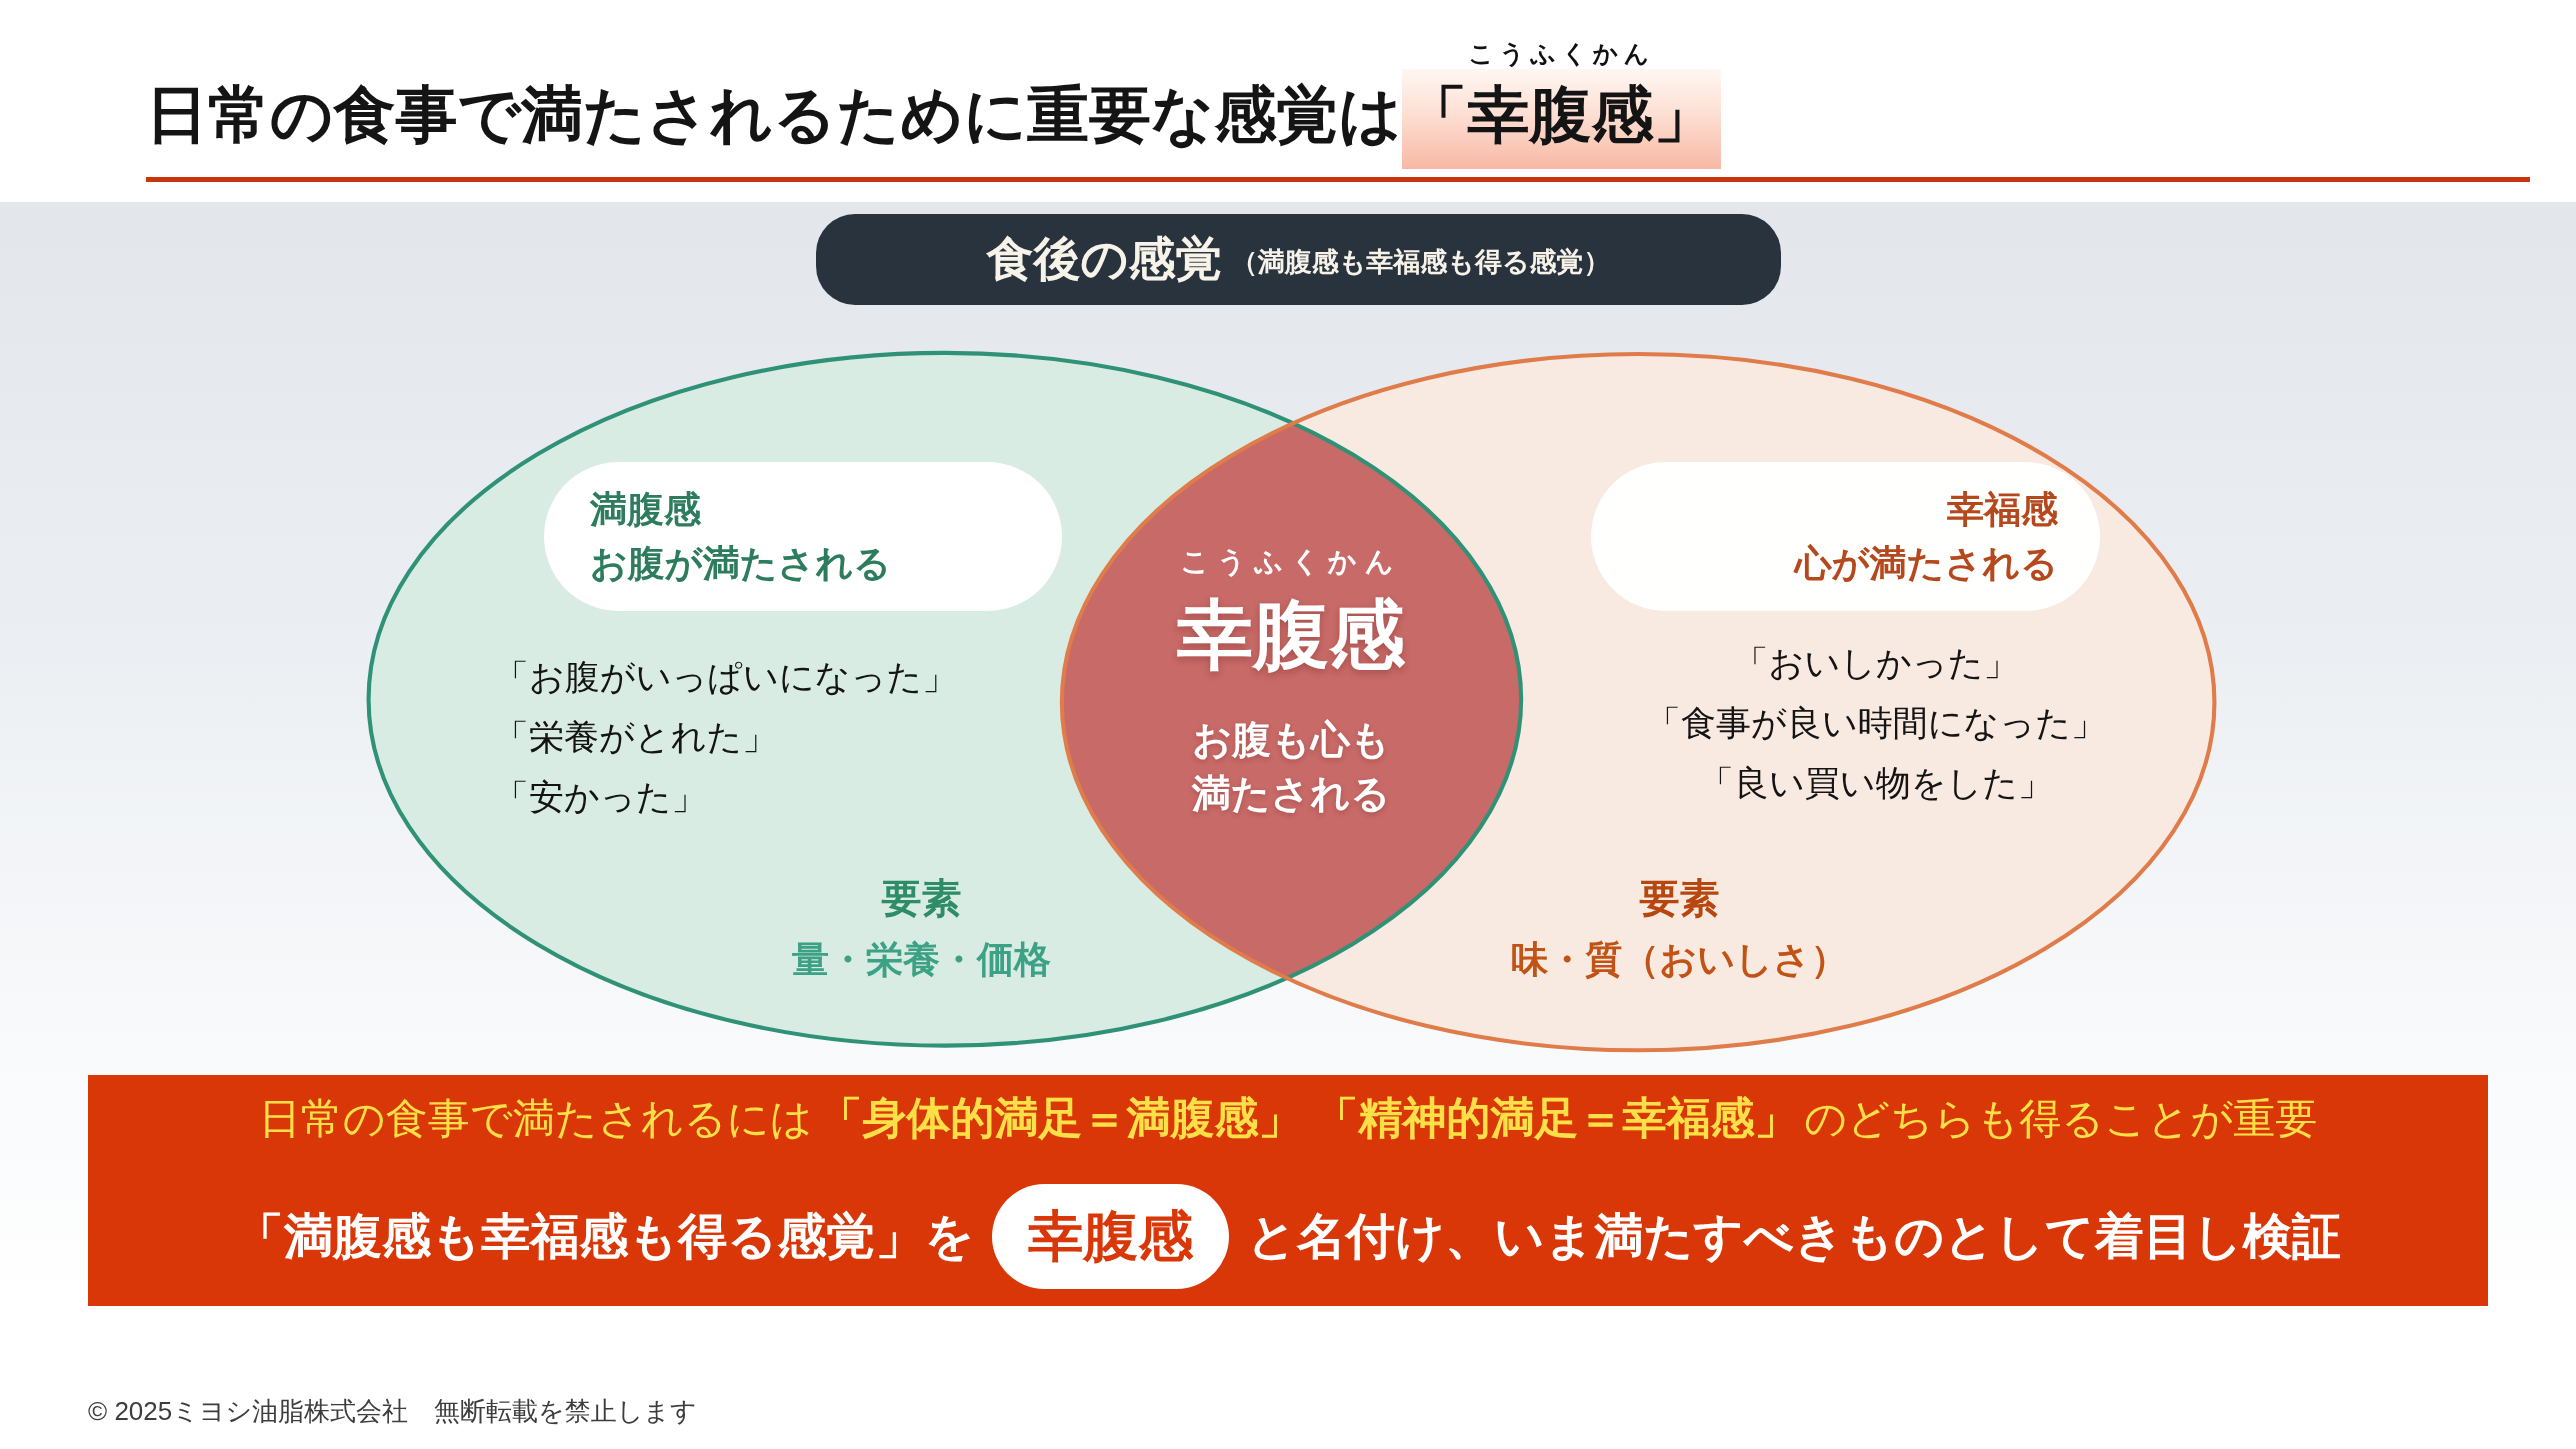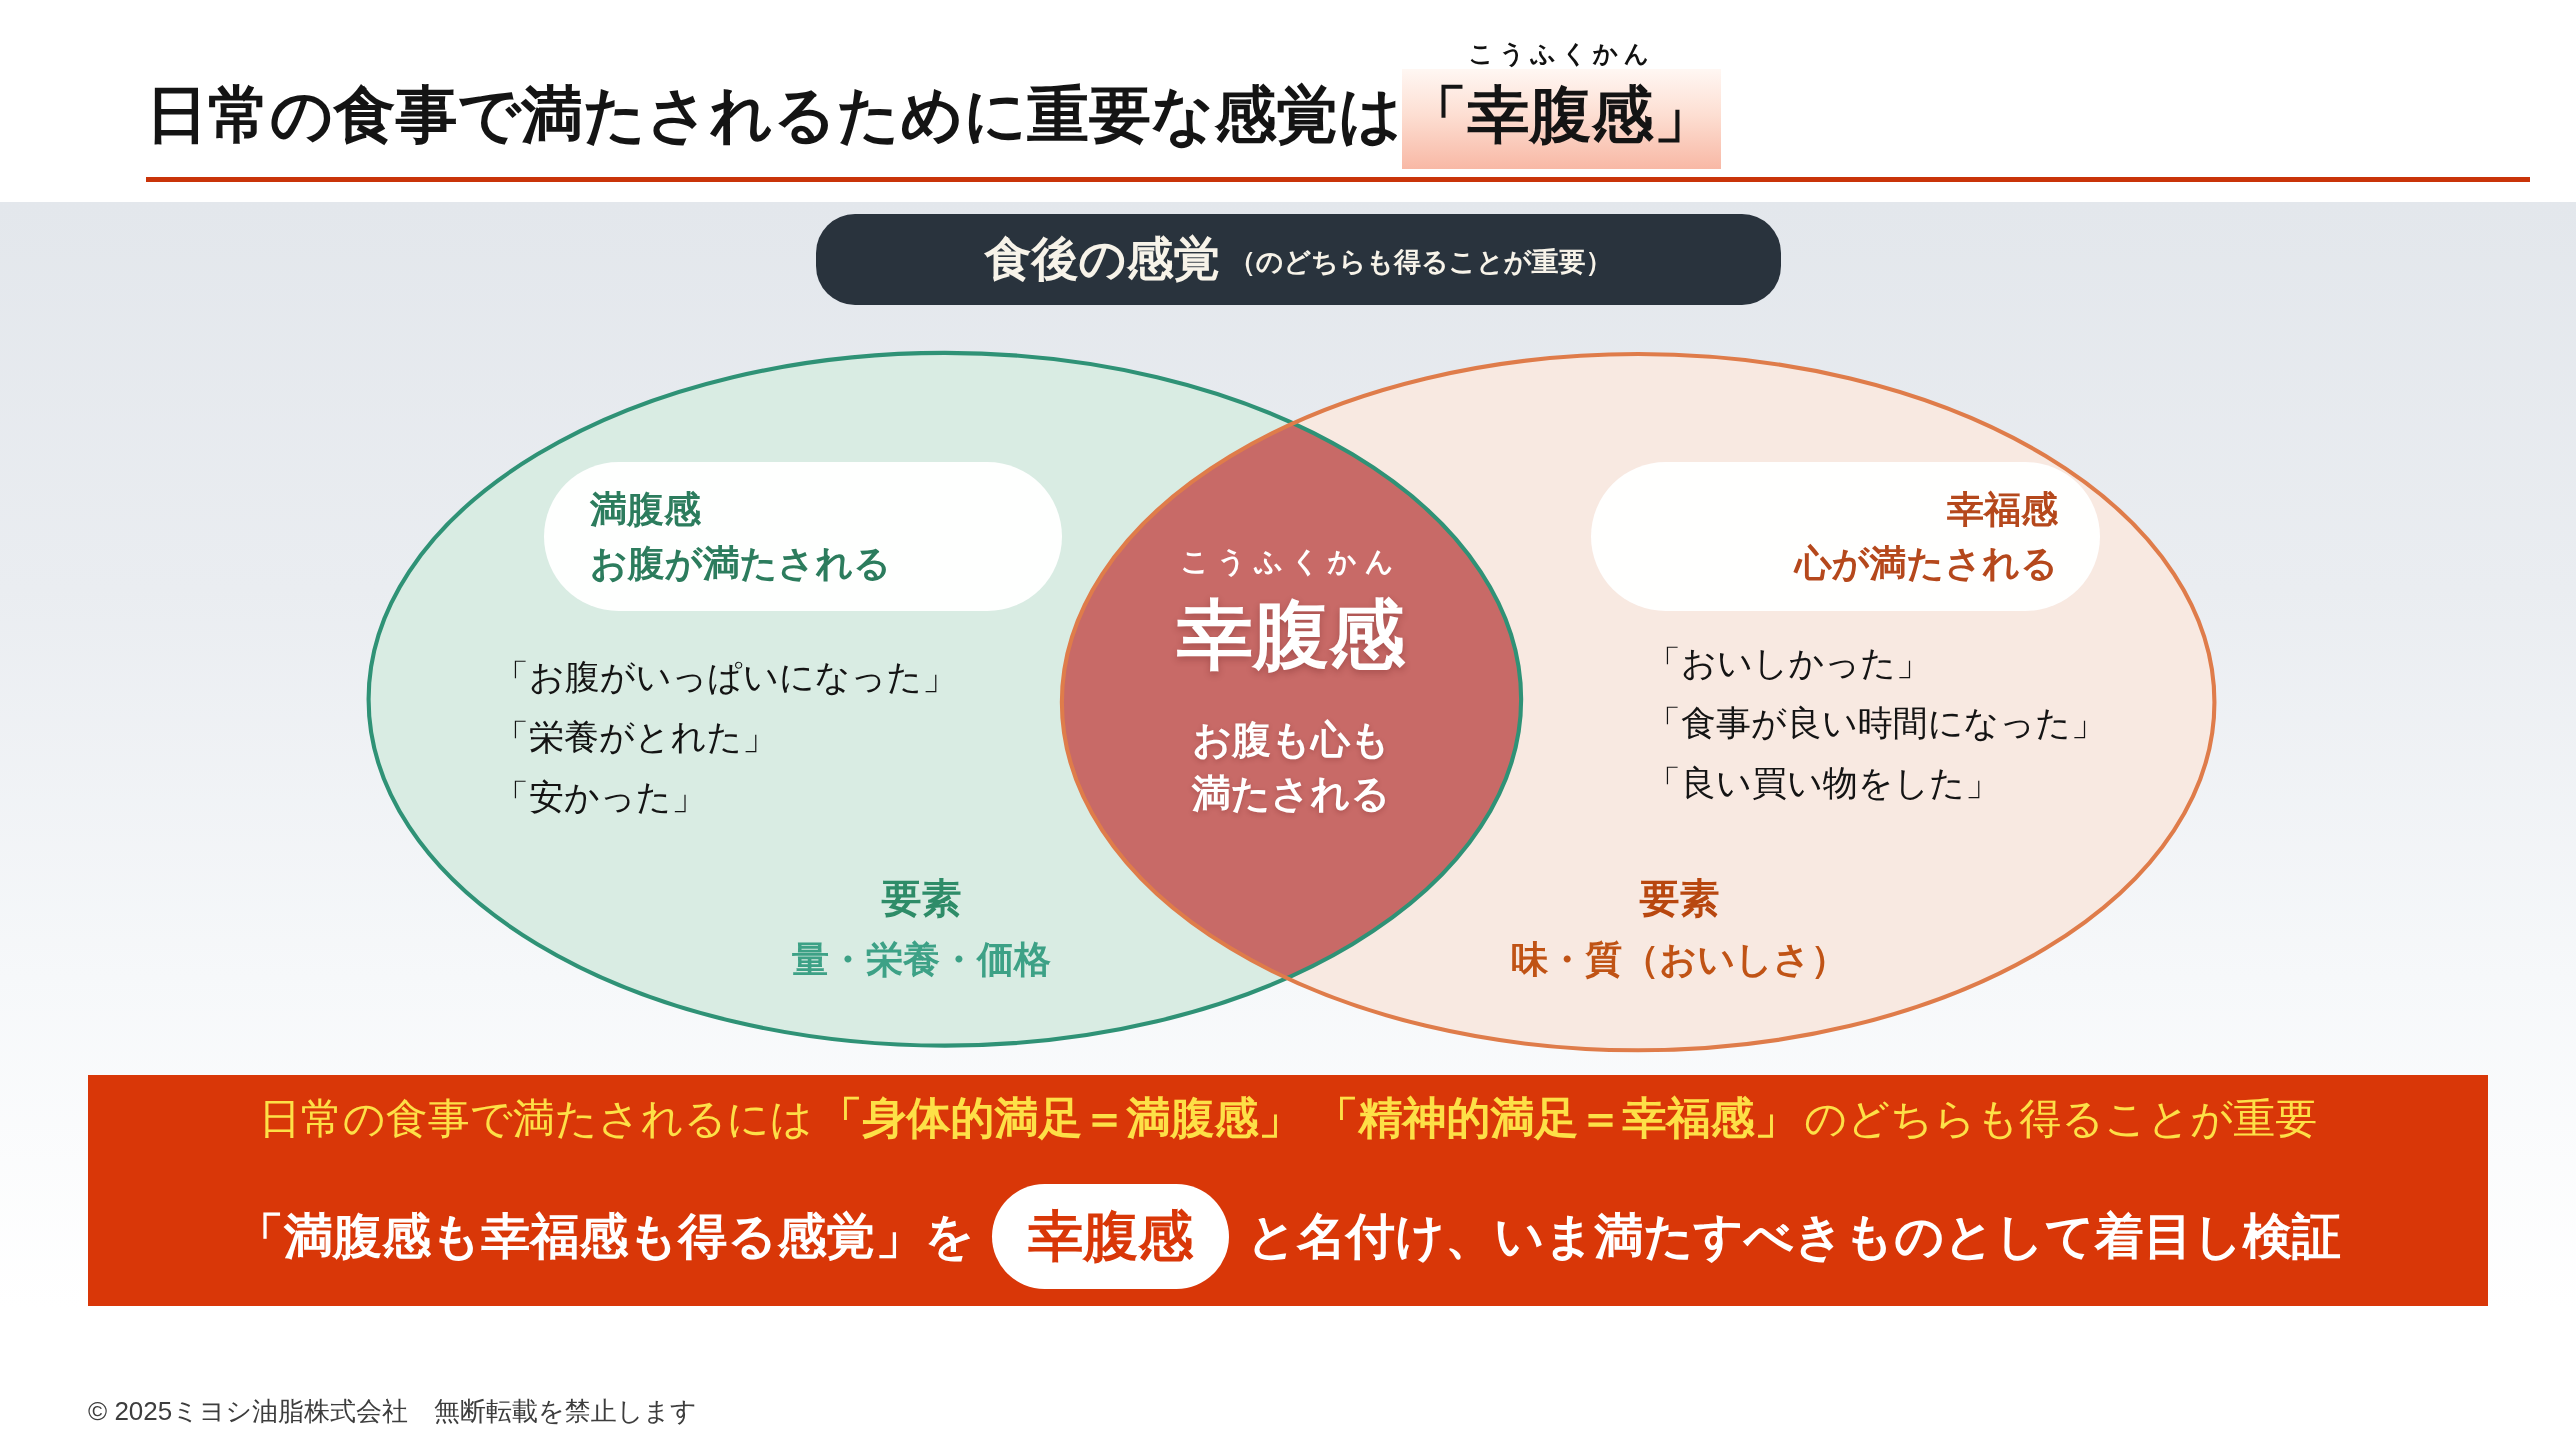--- a/index.html
+++ b/index.html
@@ -52,21 +52,21 @@
 
   
   .pill{position:absolute;top:462px;height:149px;border-radius:75px;
         background:rgba(255,255,255,0.96);display:flex;flex-direction:column;justify-content:center;
         font-size:37px;font-weight:800;line-height:54px;white-space:nowrap;}
   .pill-left{left:544px;width:518px;padding-left:46px;color:var(--left_green);text-align:left;}
   .pill-right{left:1591px;width:509px;padding-right:42px;color:var(--right_orange);text-align:right;}
 
   .quotes{position:absolute;font-size:35px;line-height:60px;color:var(--text_black);white-space:nowrap;}
   .quotes-left{left:494px;top:647px;text-align:left;}
-  .quotes-right{right:470px;top:633px;text-align:left;}
+  .quotes-right{right:470px;top:633px;text-align:center;}
 
   .center-furi{position:absolute;left:1291px;top:543px;transform:translateX(-50%);
                font-size:28px;font-weight:700;letter-spacing:8.2px;color:#ffffff;white-space:nowrap;}
   .center-title{position:absolute;left:1291px;top:585px;transform:translateX(-50%);
                 font-size:76px;font-weight:900;color:#ffffff;white-space:nowrap;
                 text-shadow:0 2.9px 7px rgba(90,20,20,0.30);}
   .center-desc{position:absolute;left:1291px;top:693px;transform:translateX(-50%);
                font-size:39px;font-weight:800;line-height:54px;color:#ffffff;text-align:center;
                white-space:nowrap;text-shadow:0 2.3px 5.3px rgba(90,20,20,0.25);margin-top:20px;}
 
@@ -121,21 +121,21 @@
     <ellipse cx="2800" cy="1200" rx="985" ry="595" fill="#c86a67" clip-path="url(#clip-left-ellipse)"></ellipse>
     <ellipse cx="1615" cy="1195" rx="985" ry="592" fill="none" stroke="#2f9276" stroke-width="7"></ellipse>
     <ellipse cx="2800" cy="1200" rx="985" ry="595" fill="none" stroke="#df7c4a" stroke-width="7"></ellipse>
   </svg>
 
   <div class="title"><span>日常の食事で満たされるために重要な感覚は</span><span class="title-hl"><span class="title-furi">こうふくかん</span><span>「幸腹感」</span></span></div>
   <div class="title-underline"></div>
 
   <div class="badge">
     <span class="badge-main">食後の感覚</span>
-    <span class="badge-sub">（のどちらも得ることが重要）</span>
+    <span class="badge-sub">（満腹感も幸福感も得る感覚）</span>
   </div>
 
   <div class="pill pill-left">
     <span>満腹感</span>
     <span>お腹が満たされる</span>
   </div>
 
   <div class="pill pill-right">
     <span>幸福感</span>
     <span>心が満たされる</span>

